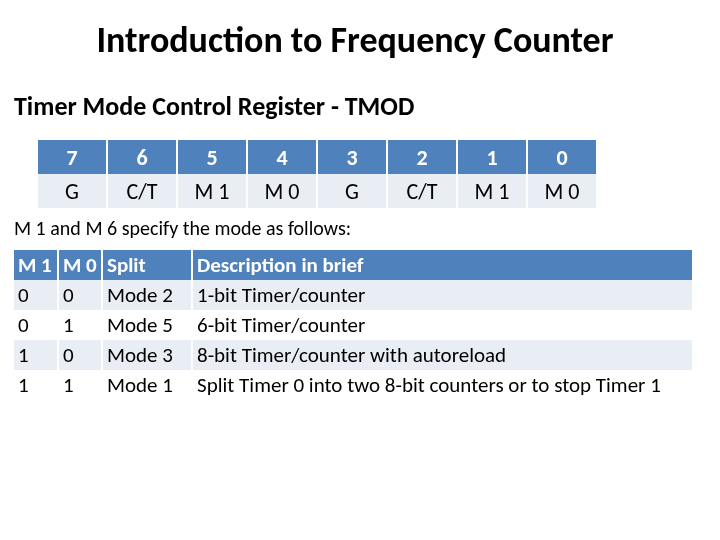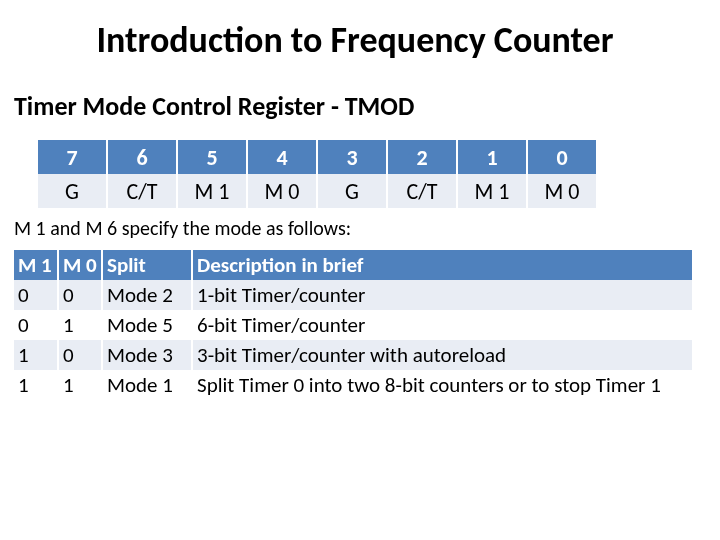--- a/index.html
+++ b/index.html
@@ -146,21 +146,21 @@
       <tr>
         <td>0</td>
         <td>1</td>
         <td>Mode 5</td>
         <td>6-bit Timer/counter</td>
       </tr>
       <tr class="alt">
         <td>1</td>
         <td>0</td>
         <td>Mode 3</td>
-        <td>3-bit Timer/counter with autoreload</td>
+        <td>8-bit Timer/counter with autoreload</td>
       </tr>
       <tr>
         <td>1</td>
         <td>1</td>
         <td>Mode 1</td>
         <td>Split Timer 0 into two 8-bit counters or to stop Timer 1</td>
       </tr>
     </tbody>
   </table>
 

